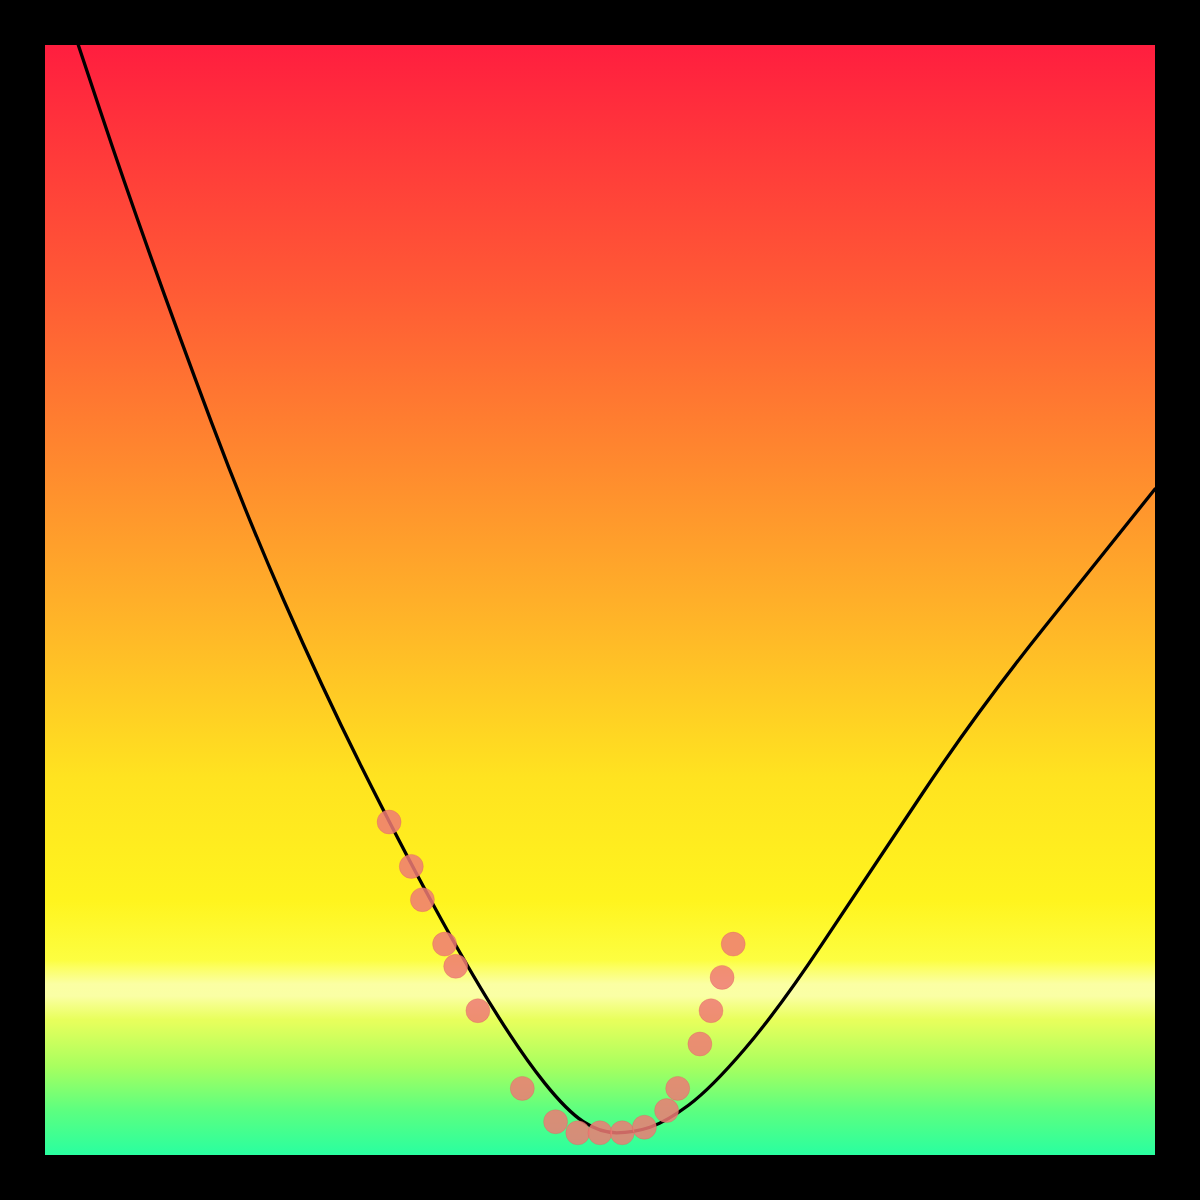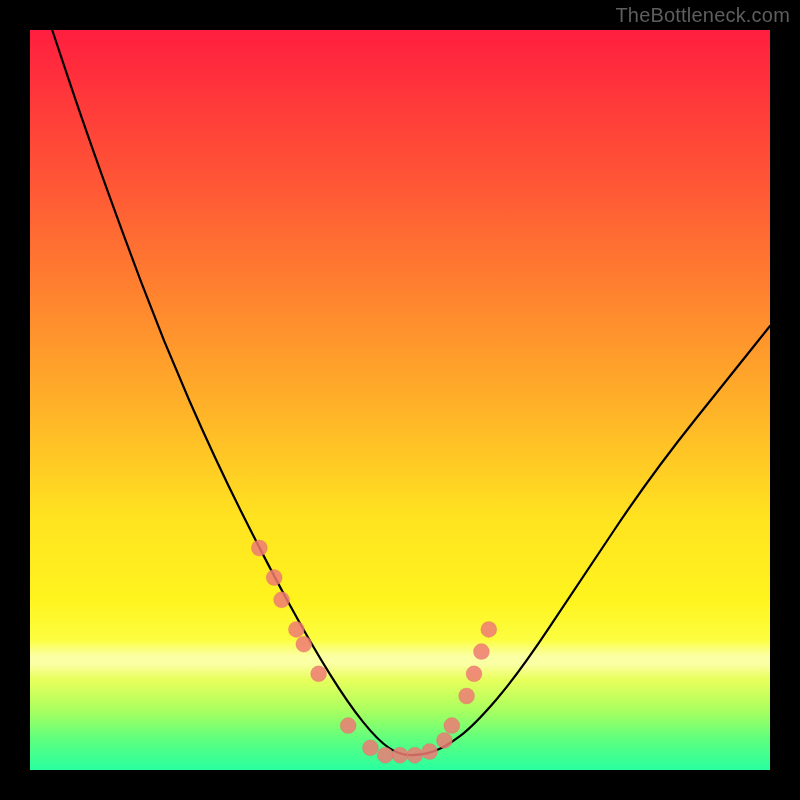--- a/index.html
+++ b/index.html
@@ -75,21 +75,20 @@
     fill-opacity: 0.85;
     stroke: #d95f59;
     stroke-width: 0.5;
     stroke-opacity: 0.4;
   }
 </style>
 </head>
 <body>
 
 <div class="frame">
-  <div class="watermark">TheBottleneck.com</div>
   <div class="plot">
     <div class="pale-band"></div>
     <svg class="curve" viewBox="0 0 740 740">
       <path id="curve-path" fill="none" stroke="#000" stroke-width="2.2" stroke-linecap="round" d="M 22.2 0.0 Q 22.2 0.0 37.0 44.4 Q 51.8 88.8 70.3 140.6 Q 88.8 192.4 111.0 251.6 Q 133.2 310.8 159.1 370.0 Q 185.0 429.2 210.9 481.0 Q 236.8 532.8 259.0 573.5 Q 281.2 614.2 299.7 643.8 Q 318.2 673.4 333.0 691.9 Q 347.8 710.4 358.9 717.8 Q 370.0 725.2 381.1 725.2 Q 392.2 725.2 403.3 721.5 Q 414.4 717.8 429.2 706.7 Q 444.0 695.6 466.2 669.7 Q 488.4 643.8 518.0 599.4 Q 547.6 555.0 584.6 499.5 Q 621.6 444.0 666.0 388.5 Q 710.4 333.0 725.2 314.5 T 740.0 296.0"></path>
       <g id="dots">
           <circle cx="229.4" cy="518.0" r="8" class="dot"></circle>
           <circle cx="244.2" cy="547.6" r="8" class="dot"></circle>
           <circle cx="251.6" cy="569.8" r="8" class="dot"></circle>
           <circle cx="266.4" cy="599.4" r="8" class="dot"></circle>
           <circle cx="273.8" cy="614.2" r="8" class="dot"></circle>

